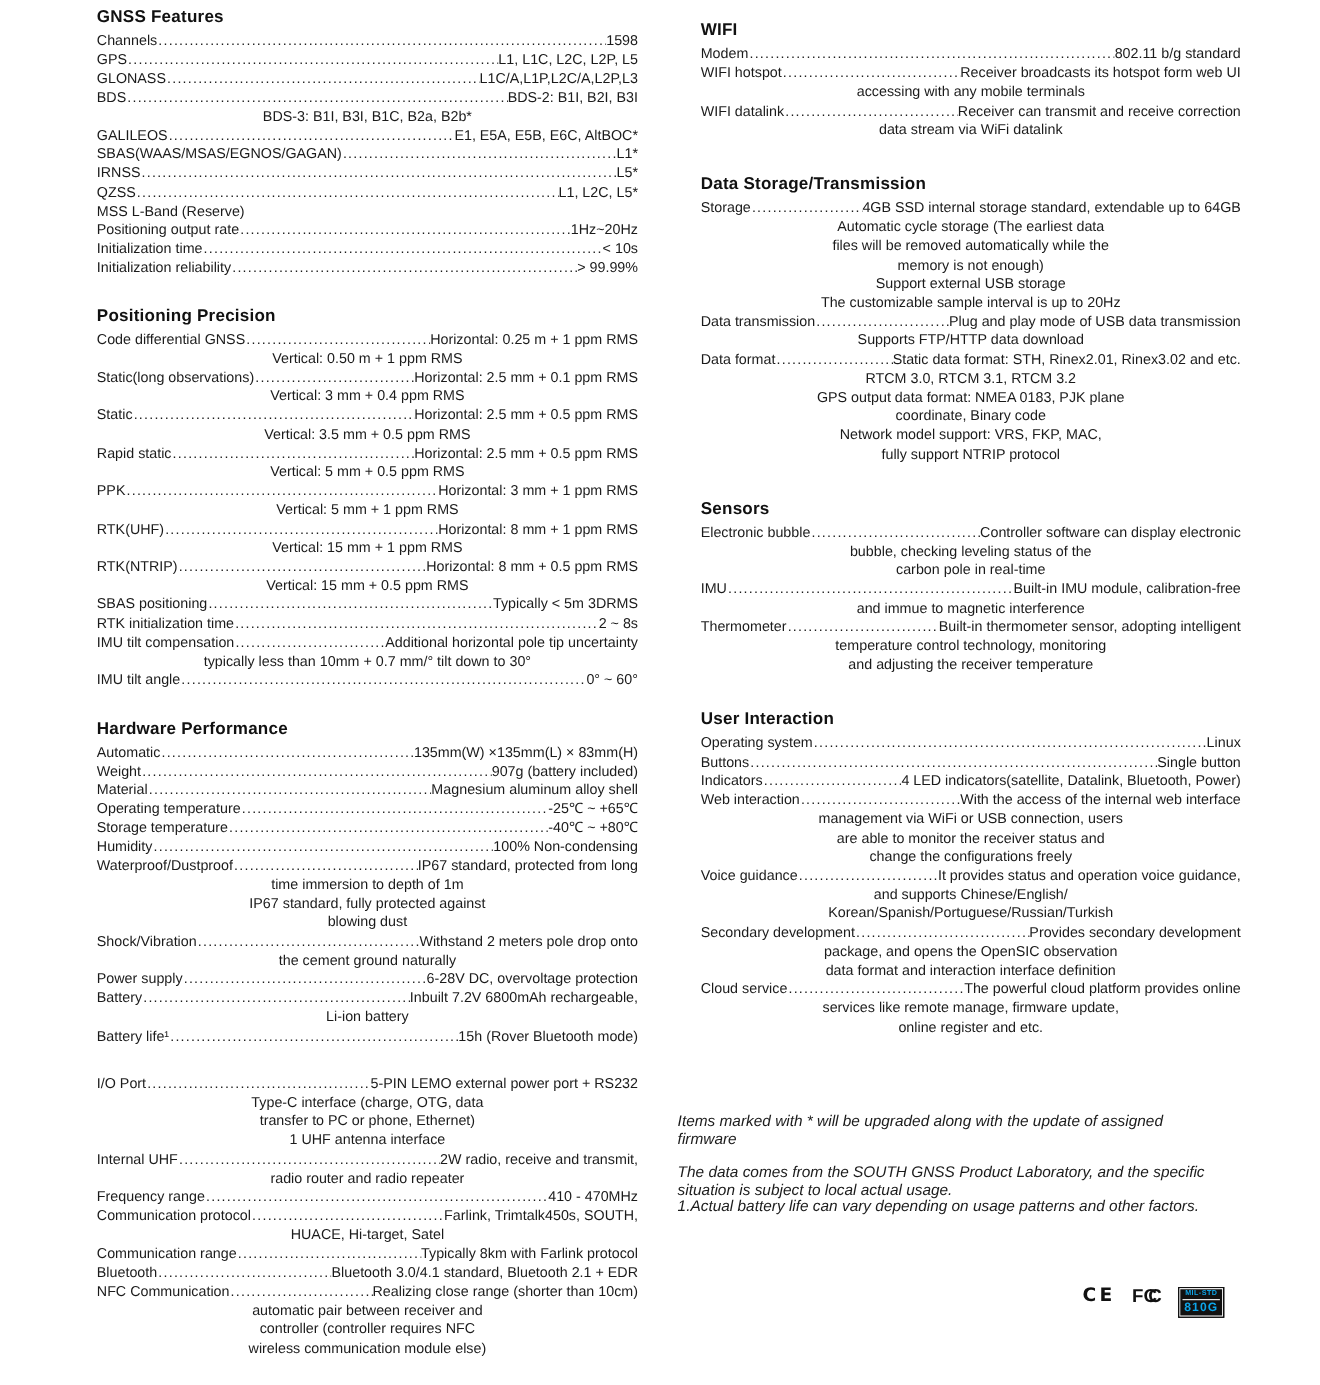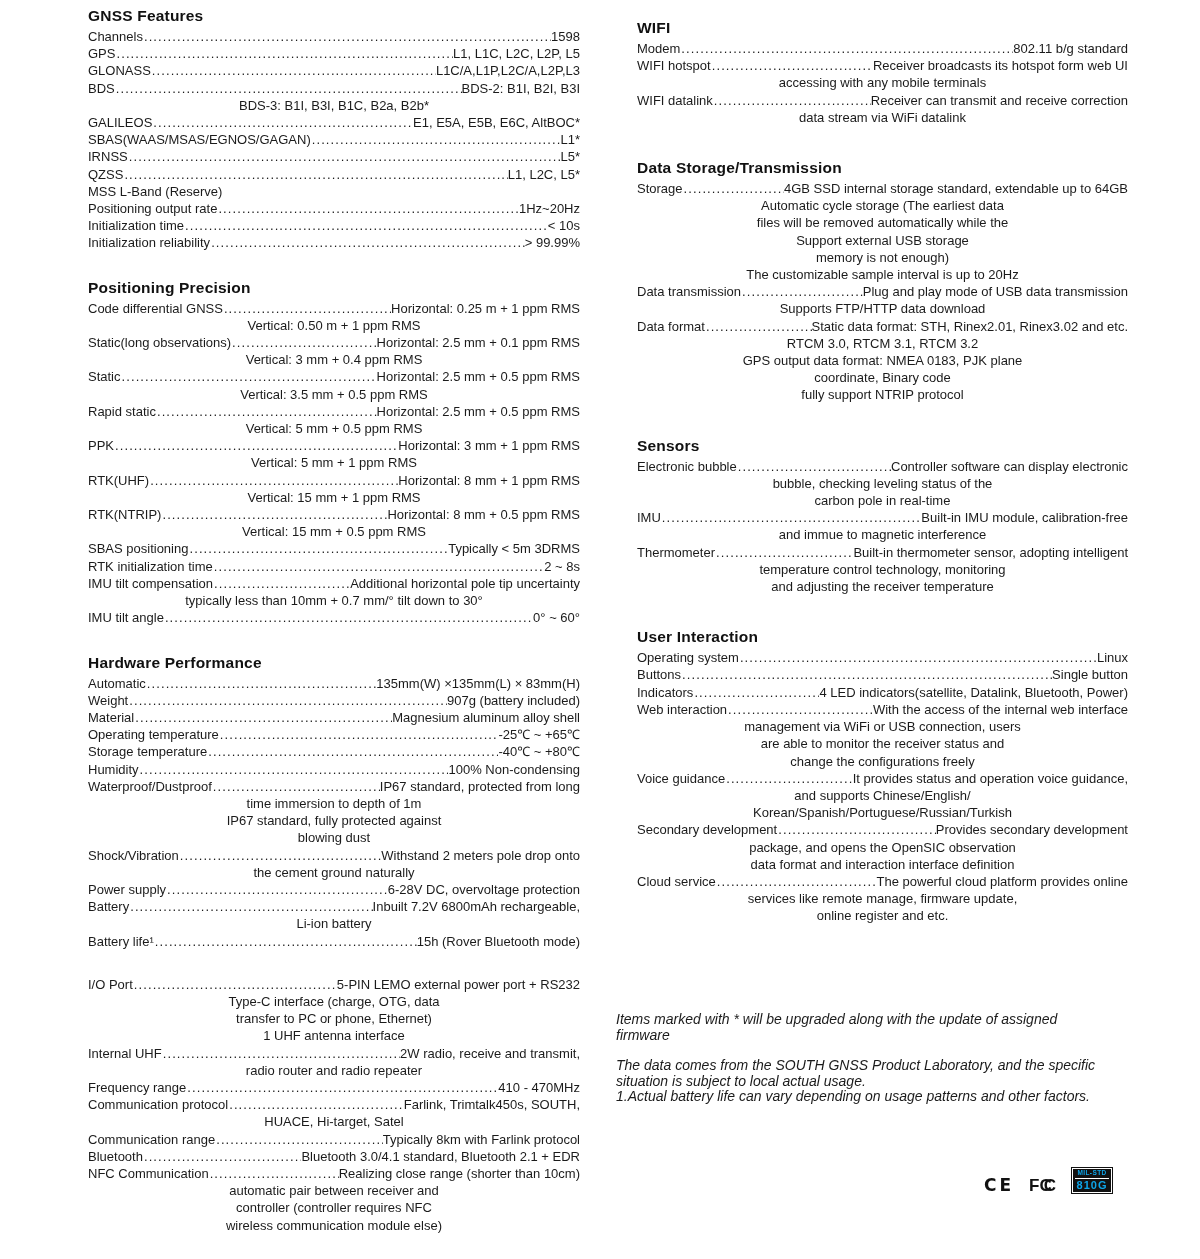--- a/index.html
+++ b/index.html
@@ -27,21 +27,21 @@
   }
   .val{white-space:nowrap;flex:0 0 auto;text-align:right;}
   .cont{text-align:center;}
   .notes{
     position:absolute;left:616px;top:1012px;width:491px;
     font-style:italic;font-size:14px;line-height:15.6px;color:#1b1b1b;
   }
   .note-gap{height:15px;}
   .certs{
     position:absolute;left:984px;top:1170px;height:24px;
-    display:flex;align-items:flex-end;gap:15px;
+    display:flex;align-items:flex-start;gap:15px;
   }
   .ce{
     font-family:"DejaVu Sans", sans-serif;
     font-size:17px;font-weight:600;letter-spacing:3px;color:#111;
   }
   .fcc{font-size:17px;font-weight:700;color:#111;display:flex;}
   .fcc .c2{margin-left:-8px;}
   .mil{
     background:#111;color:#0ea5e9;border:1px solid #111;
     box-shadow:inset 0 0 0 1px #fff;
@@ -406,41 +406,42 @@
     <section class="spec-section">
       <h2 class="sec-title">Data Storage/Transmission</h2>
       <div class="spec-row">
         <div class="line1">
           <span class="lbl">Storage</span>
           <span class="dots">................................................................................................................................................................</span>
           <span class="val">4GB SSD internal storage standard, extendable up to 64GB</span>
         </div>
         <div class="cont">Automatic cycle storage (The earliest data</div>
         <div class="cont">files will be removed automatically while the</div>
+        <div class="cont">memory is not enough)</div>
         <div class="cont">Support external USB storage</div>
-        <div class="cont">memory is not enough)</div>
         <div class="cont">The customizable sample interval is up to 20Hz</div>
       </div>
       <div class="spec-row">
         <div class="line1">
           <span class="lbl">Data transmission</span>
           <span class="dots">................................................................................................................................................................</span>
           <span class="val">Plug and play mode of USB data transmission</span>
         </div>
         <div class="cont">Supports FTP/HTTP data download</div>
       </div>
       <div class="spec-row">
         <div class="line1">
           <span class="lbl">Data format</span>
           <span class="dots">................................................................................................................................................................</span>
           <span class="val">Static data format: STH, Rinex2.01, Rinex3.02 and etc.</span>
         </div>
         <div class="cont">RTCM 3.0, RTCM 3.1, RTCM 3.2</div>
         <div class="cont">GPS output data format: NMEA 0183, PJK plane</div>
         <div class="cont">coordinate, Binary code</div>
+        <div class="cont">Network model support: VRS, FKP, MAC,</div>
         <div class="cont">fully support NTRIP protocol</div>
       </div>
     </section>
     <section class="spec-section">
       <h2 class="sec-title">Sensors</h2>
       <div class="spec-row">
         <div class="line1">
           <span class="lbl">Electronic bubble</span>
           <span class="dots">................................................................................................................................................................</span>
           <span class="val">Controller software can display electronic</span>

